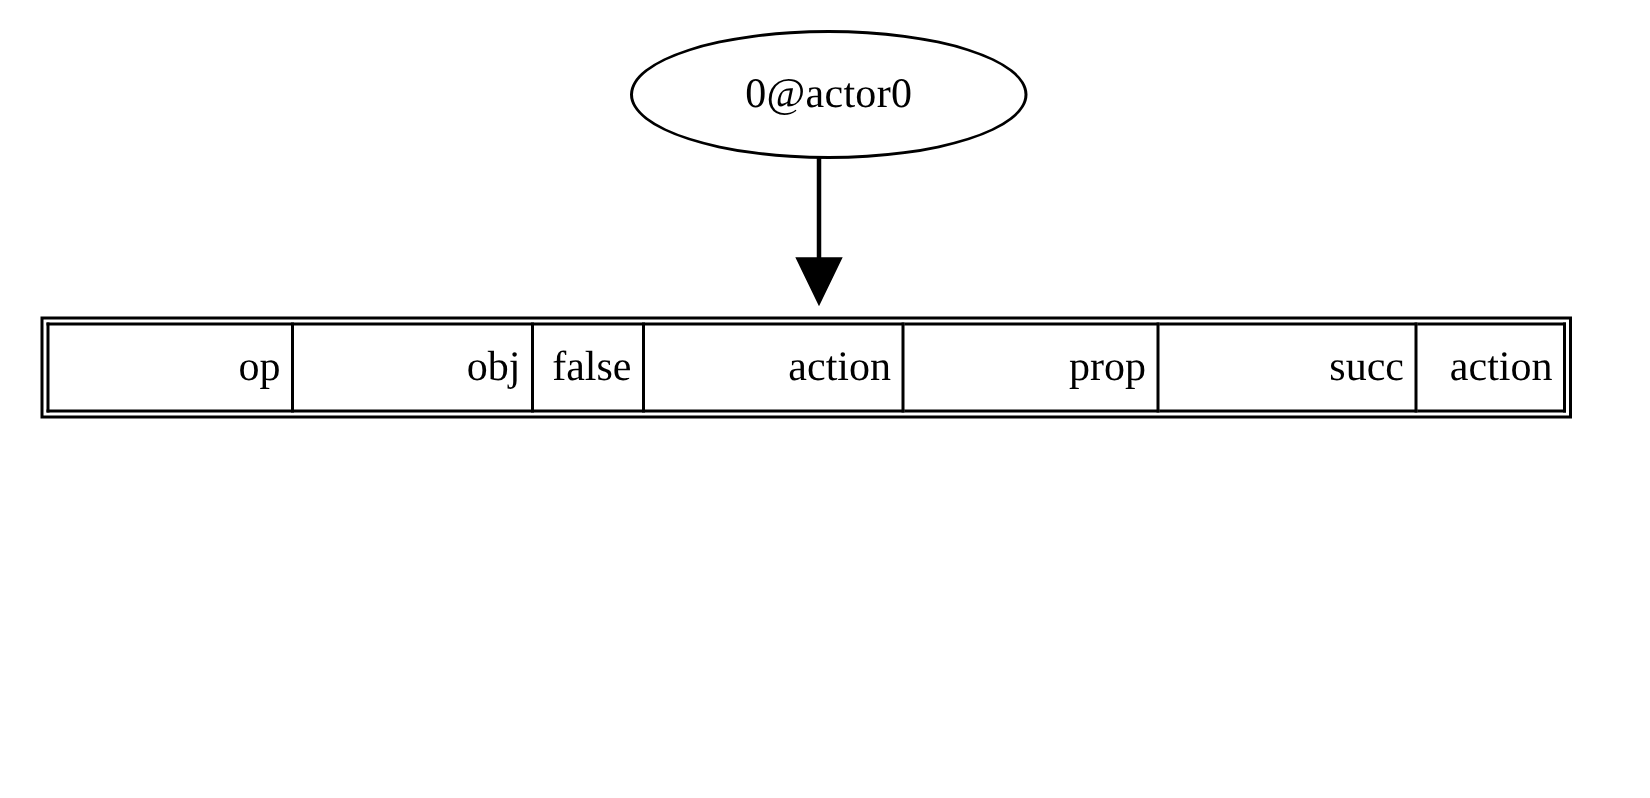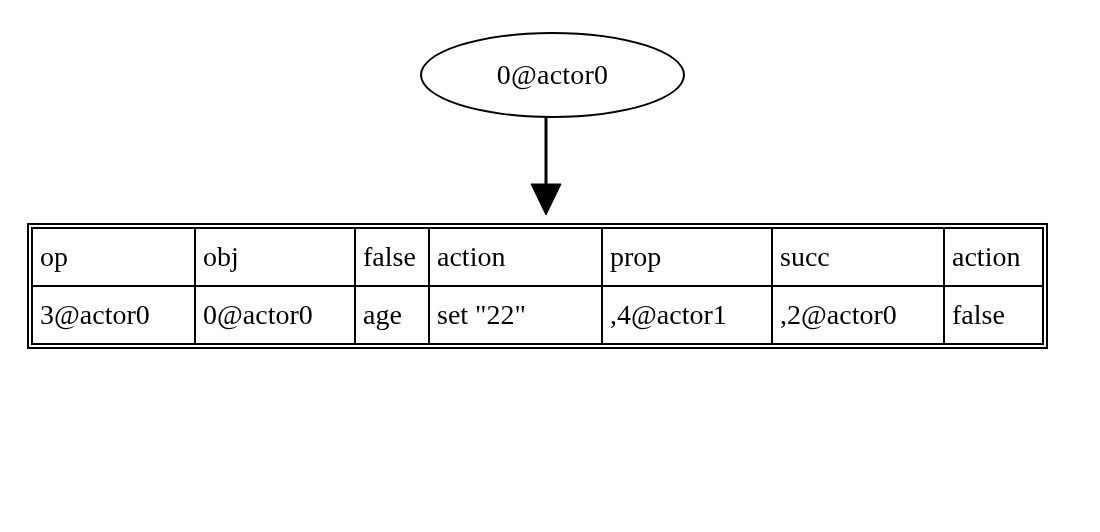--- a/index.html
+++ b/index.html
@@ -11,21 +11,21 @@
     width: 1100px;
     height: 532px;
     position: relative;
     overflow: hidden;
     font-family: "Liberation Serif", "DejaVu Serif", serif;
     color: #000000;
   }
   #canvas {
     position: absolute;
     left: 0;
-    top: 16px;
+    top: 4px;
     width: 1100px;
     height: 392px;
     border-radius: 31px;
   }
 
   
   .node-ellipse {
     position: absolute;
     left: 420px;
     top: 16px;
@@ -67,21 +67,21 @@
   }
   table.record {
     border-collapse: collapse;
     table-layout: fixed;
     background: #ffffff;
   }
   table.record td {
     border: 2.2px solid #000000;
     height: 56px;
     padding: 0 7px;
-    text-align: left;
+    text-align: right;
     vertical-align: middle;
     font-size: 28px;
     line-height: 1;
     white-space: nowrap;
     overflow: hidden;
   }
   table.record td.empty-cell {
     padding: 0;
   }
   
@@ -123,28 +123,19 @@
           <td>op</td>
           <td>obj</td>
           <td>false</td>
           <td>action</td>
           <td>prop</td>
           <td>succ</td>
           <td>action</td>
         </tr>
 
 
-        <tr>
-          <td>3@actor0</td>
-          <td>0@actor0</td>
-          <td>age</td>
-          <td>set "22"</td>
-          <td>,4@actor1</td>
-          <td>,2@actor0</td>
-          <td>false</td>
-        </tr>
 
 
       </tbody>
     </table>
   </div>
 
 </div>
 
 </body></html>

